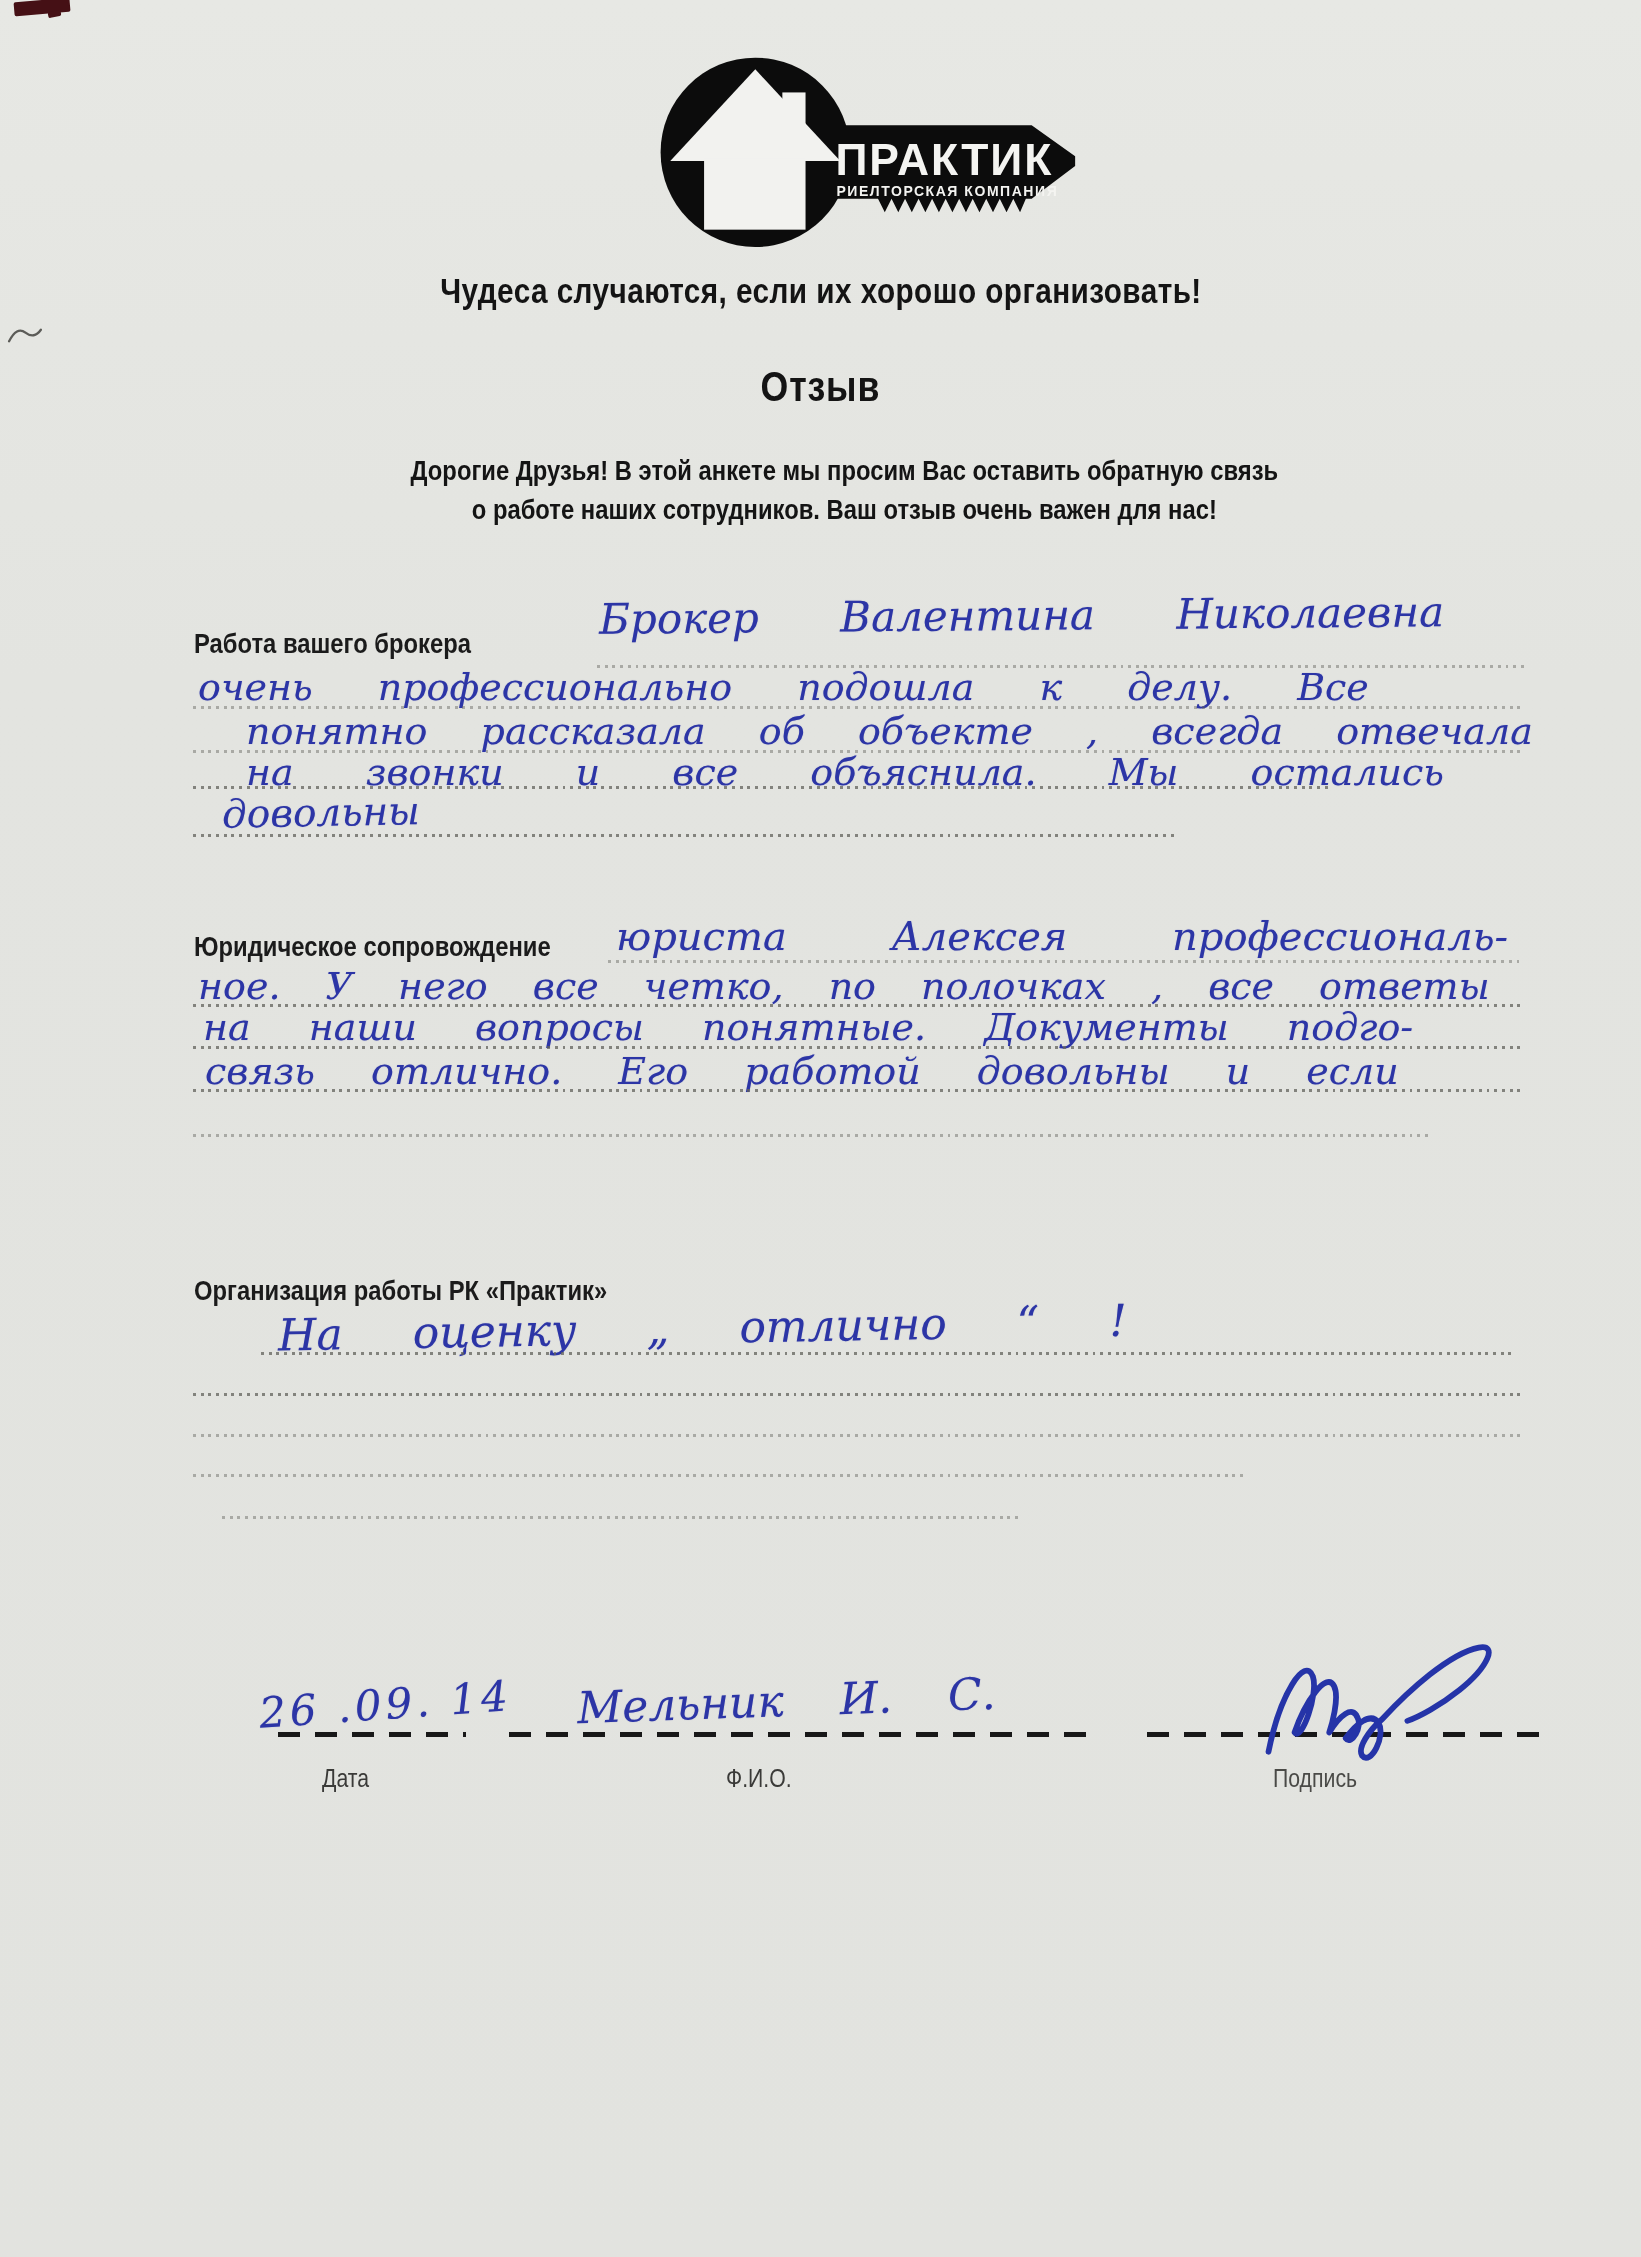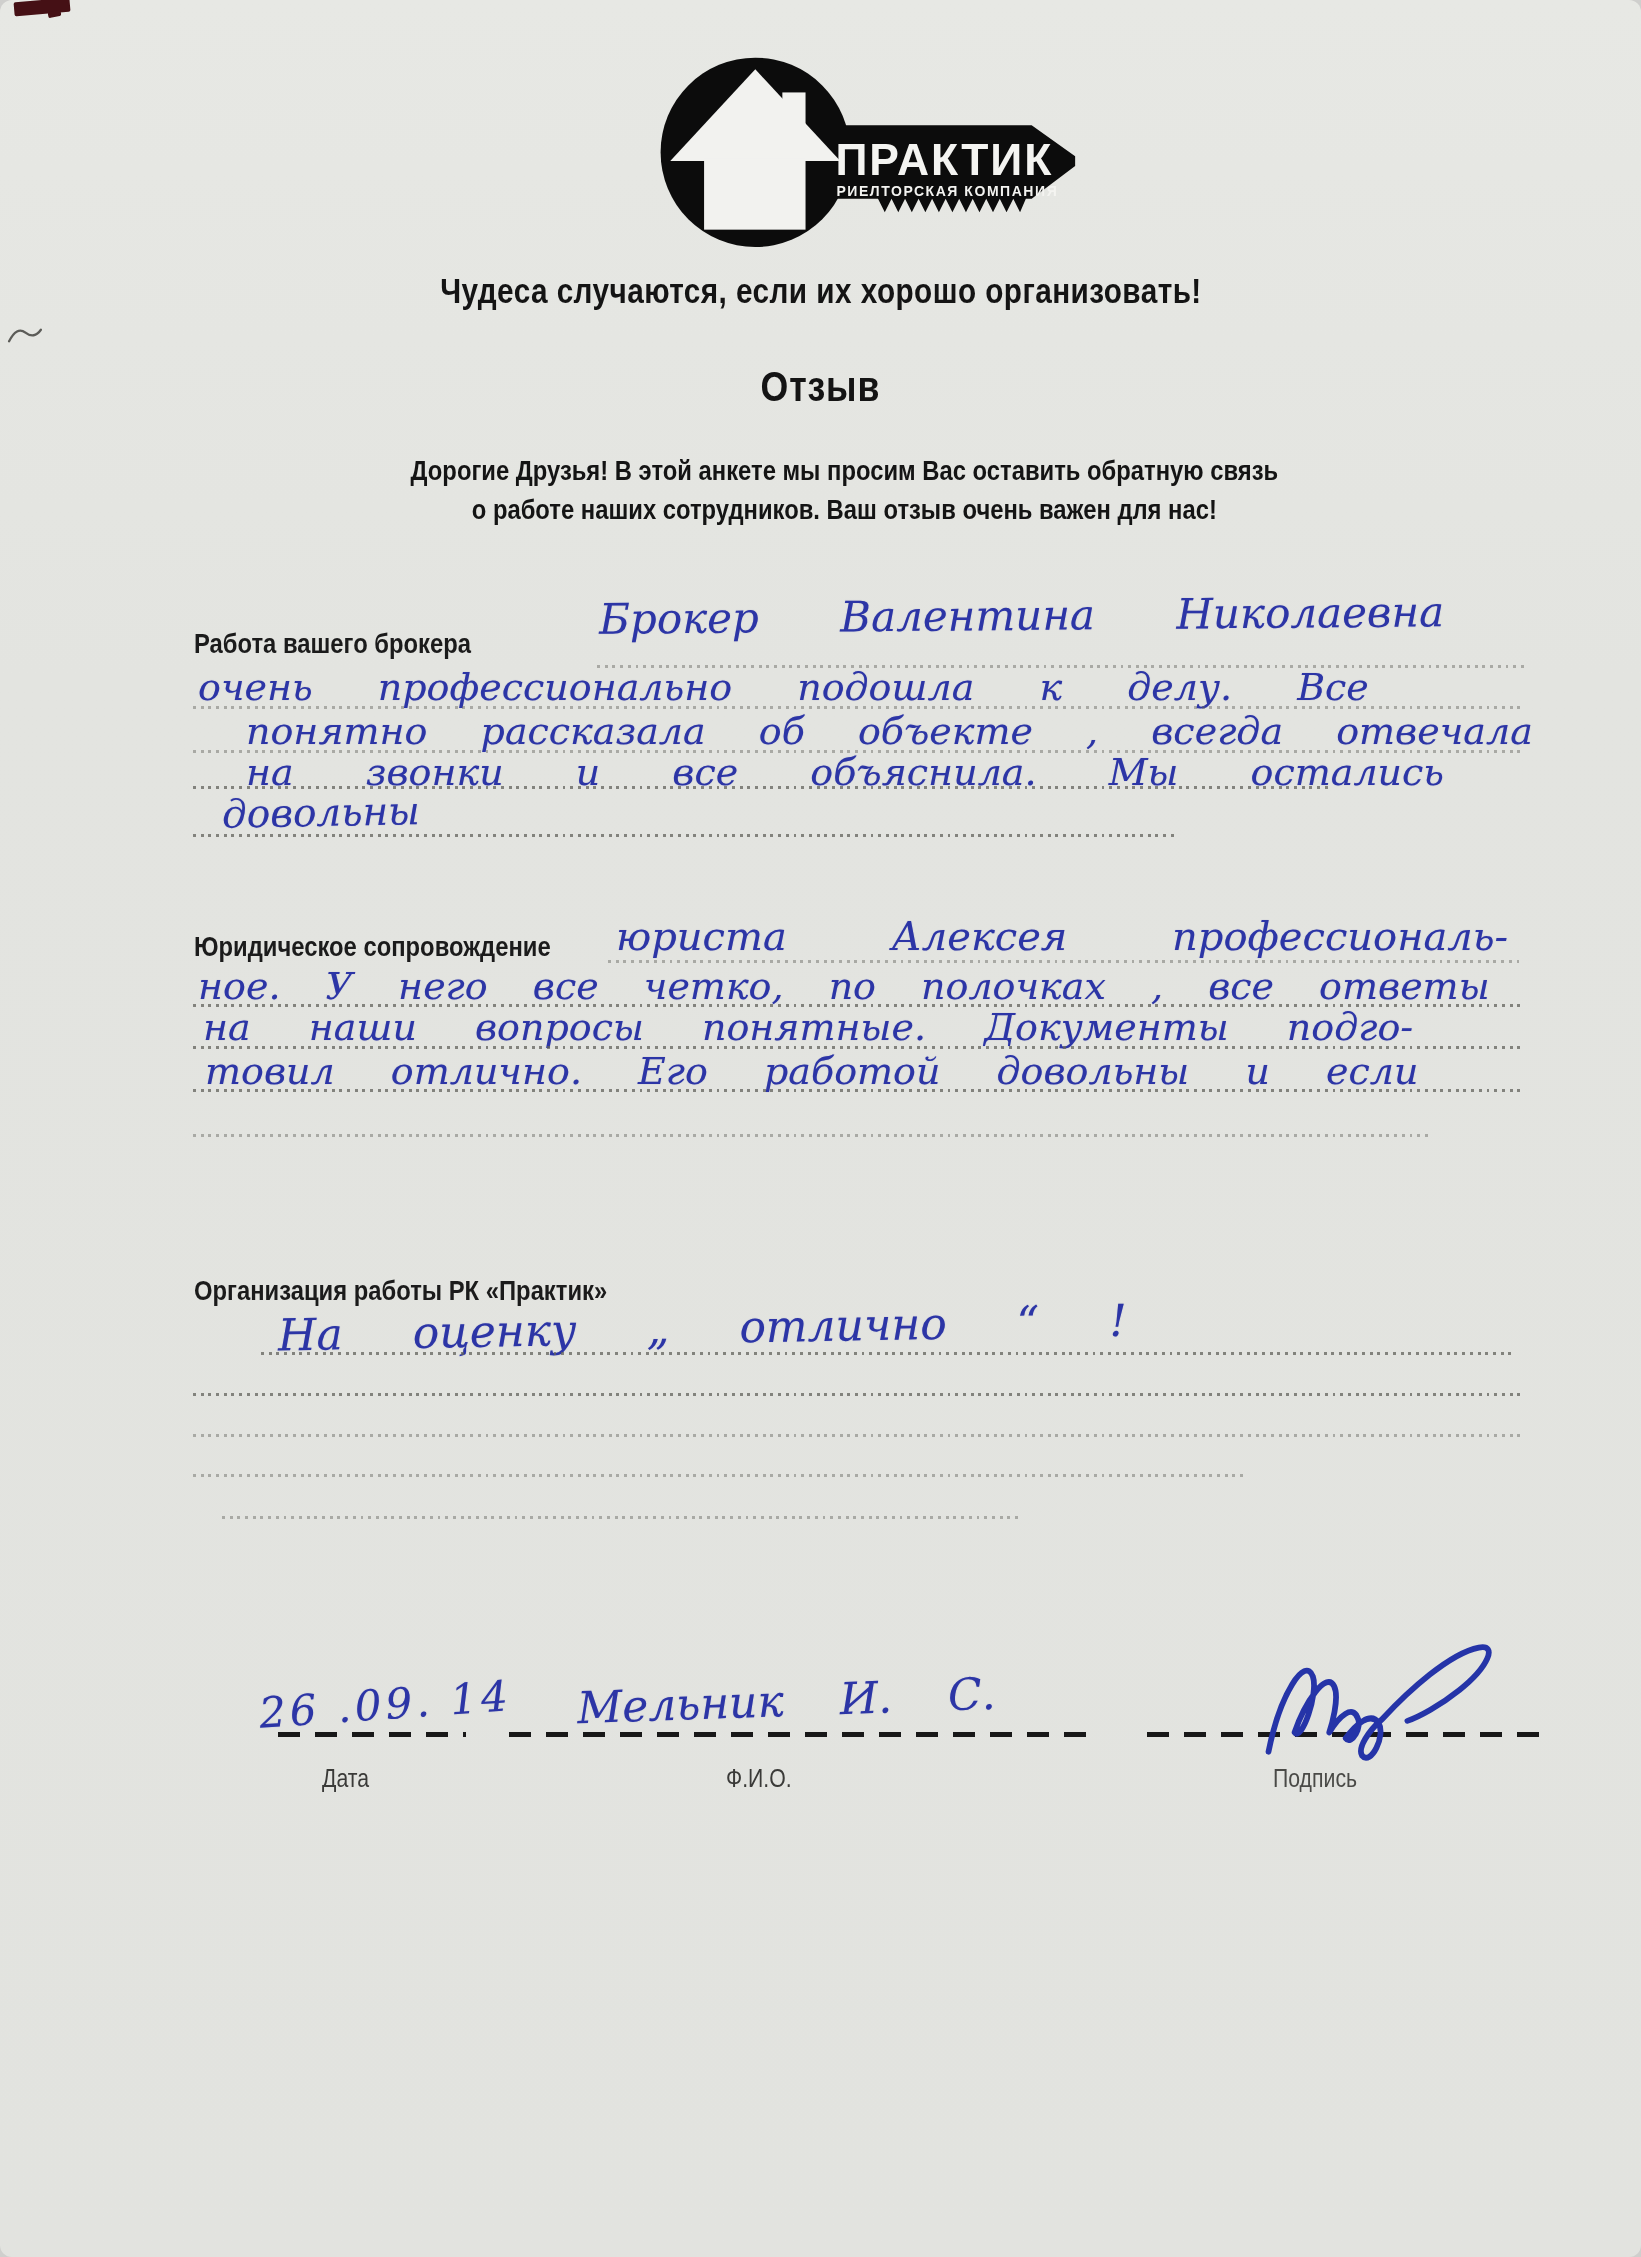--- a/index.html
+++ b/index.html
@@ -4,21 +4,20 @@
 <style>
   html,body{margin:0;padding:0;background:#cfcfcd;}
   .page{
     position:relative;
     width:1641px;height:2257px;
     margin:0 auto;
     background:linear-gradient(180deg,#e7e8e4 0%,#e3e4e0 30%,#e2e3df 100%);
     overflow:hidden;
     font-family:"Liberation Sans",sans-serif;
     color:#161616;
-    border-radius:12px;
   }
   .abs{position:absolute;}
   
   .print{font-family:"Liberation Sans",sans-serif;color:#141414;white-space:nowrap;}
   .cond{transform:scaleX(.85);transform-origin:left center;display:inline-block;}
   .center-row{left:0;width:100%;text-align:center;}
   .center-row .cond{transform-origin:center center;}
   .headline{font-size:35px;font-weight:700;letter-spacing:0.5px;}
   .title{font-size:42px;font-weight:700;letter-spacing:1px;}
   .intro{font-size:28px;font-weight:700;line-height:40px;padding-left:24px;}
@@ -109,21 +108,21 @@
   </div>
   <div class="abs hw" style="left:616px;top:913px;font-size:40px;word-spacing:92px;">юриста   Алексея   профессиональ-</div>
   <div class="abs dotrule faint" style="left:608px;top:960px;width:915px;"></div>
 
   <div class="abs hw" style="left:198px;top:964px;font-size:38px;word-spacing:33px;text-align:center;">ное.  У  него  все  четко,  по  полочках ,  все  ответы</div>
   <div class="abs dotrule" style="left:193px;top:1004px;width:1332px;"></div>
 
   <div class="abs hw" style="left:203px;top:1005px;font-size:38px;word-spacing:46px;">на наши  вопросы  понятные.  Документы  подго-</div>
   <div class="abs dotrule" style="left:193px;top:1046px;width:1332px;"></div>
 
-  <div class="abs hw" style="left:205px;top:1049px;font-size:38px;word-spacing:44px;">товил  отлично.  Его  работой  довольны  и  если</div>
+  <div class="abs hw" style="left:205px;top:1049px;font-size:38px;word-spacing:44px;">связь  отлично.  Его  работой  довольны  и  если</div>
   <div class="abs dotrule" style="left:193px;top:1089px;width:1332px;"></div>
 
   <div class="abs dotrule faint" style="left:193px;top:1134px;width:1236px;"></div>
 
   <div class="abs print field-label" style="left:194px;top:1275px;">
     <span class="cond">Организация работы РК «Практик»</span>
   </div>
   <div class="abs hw" style="left:278px;top:1302px;font-size:44px;word-spacing:56px;transform:rotate(-1deg);">На  оценку   „ отлично “   !</div>
   <div class="abs dotrule" style="left:261px;top:1352px;width:1255px;"></div>
   <div class="abs dotrule" style="left:193px;top:1393px;width:1332px;"></div>

